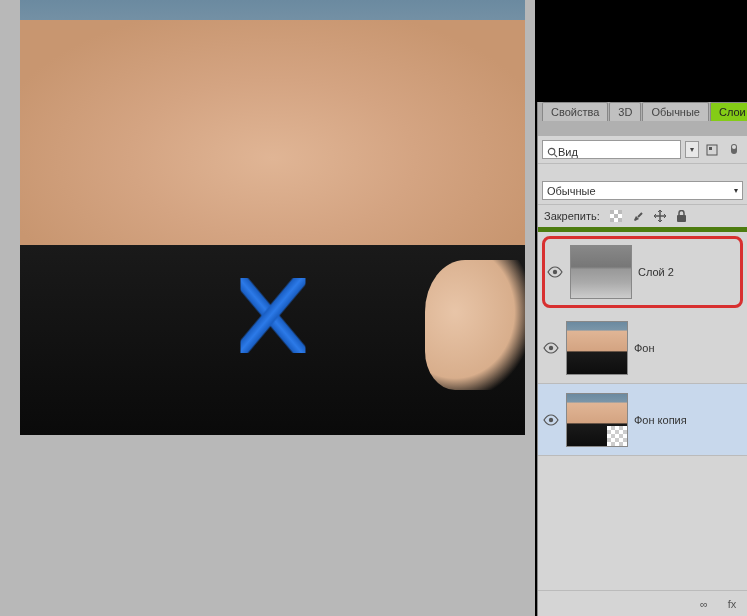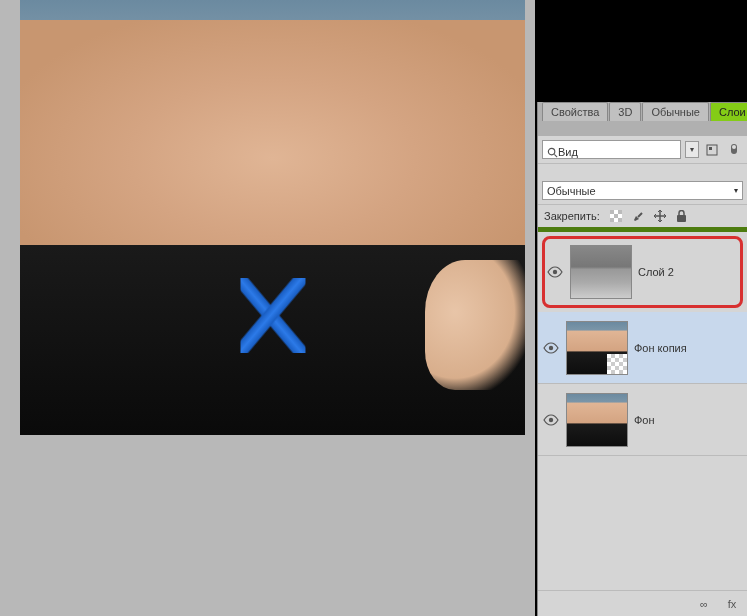--- a/index.html
+++ b/index.html
@@ -310,41 +310,41 @@
       <div class="visibility">
         <svg class="eye-svg" viewBox="0 0 16 12">
             <path d="M8 1 C4 1 1 6 1 6 s3 5 7 5 s7-5 7-5 S12 1 8 1 Z" fill="none" stroke="#555" stroke-width="1.2"></path>
             <circle cx="8" cy="6" r="2.2" fill="#555"></circle>
           </svg>
       </div>
       <div class="thumbnail thumb-gray"></div>
       <span class="layer-name">Слой 2</span>
     </div>
 
+    <div class="layer">
+      <div class="visibility">
+        <svg class="eye-svg" viewBox="0 0 16 12">
+            <path d="M8 1 C4 1 1 6 1 6 s3 5 7 5 s7-5 7-5 S12 1 8 1 Z" fill="none" stroke="#555" stroke-width="1.2"></path>
+            <circle cx="8" cy="6" r="2.2" fill="#555"></circle>
+          </svg>
+      </div>
+      <div class="thumbnail thumb-photo"></div>
+      <span class="layer-name">Фон</span>
+    </div>
+
     <div class="layer selected">
       <div class="visibility">
         <svg class="eye-svg" viewBox="0 0 16 12">
             <path d="M8 1 C4 1 1 6 1 6 s3 5 7 5 s7-5 7-5 S12 1 8 1 Z" fill="none" stroke="#555" stroke-width="1.2"></path>
             <circle cx="8" cy="6" r="2.2" fill="#555"></circle>
           </svg>
       </div>
       <div class="thumbnail thumb-photo trans"></div>
       <span class="layer-name">Фон копия</span>
     </div>
-
-    <div class="layer">
-      <div class="visibility">
-        <svg class="eye-svg" viewBox="0 0 16 12">
-            <path d="M8 1 C4 1 1 6 1 6 s3 5 7 5 s7-5 7-5 S12 1 8 1 Z" fill="none" stroke="#555" stroke-width="1.2"></path>
-            <circle cx="8" cy="6" r="2.2" fill="#555"></circle>
-          </svg>
-      </div>
-      <div class="thumbnail thumb-photo"></div>
-      <span class="layer-name">Фон</span>
-    </div>
   </div>
 
   <div class="bottom-bar">
     <div class="bb-icon">∞</div>
     <div class="bb-icon">
       <span style="">fx</span>
     </div>
   </div>
 </div>
 

